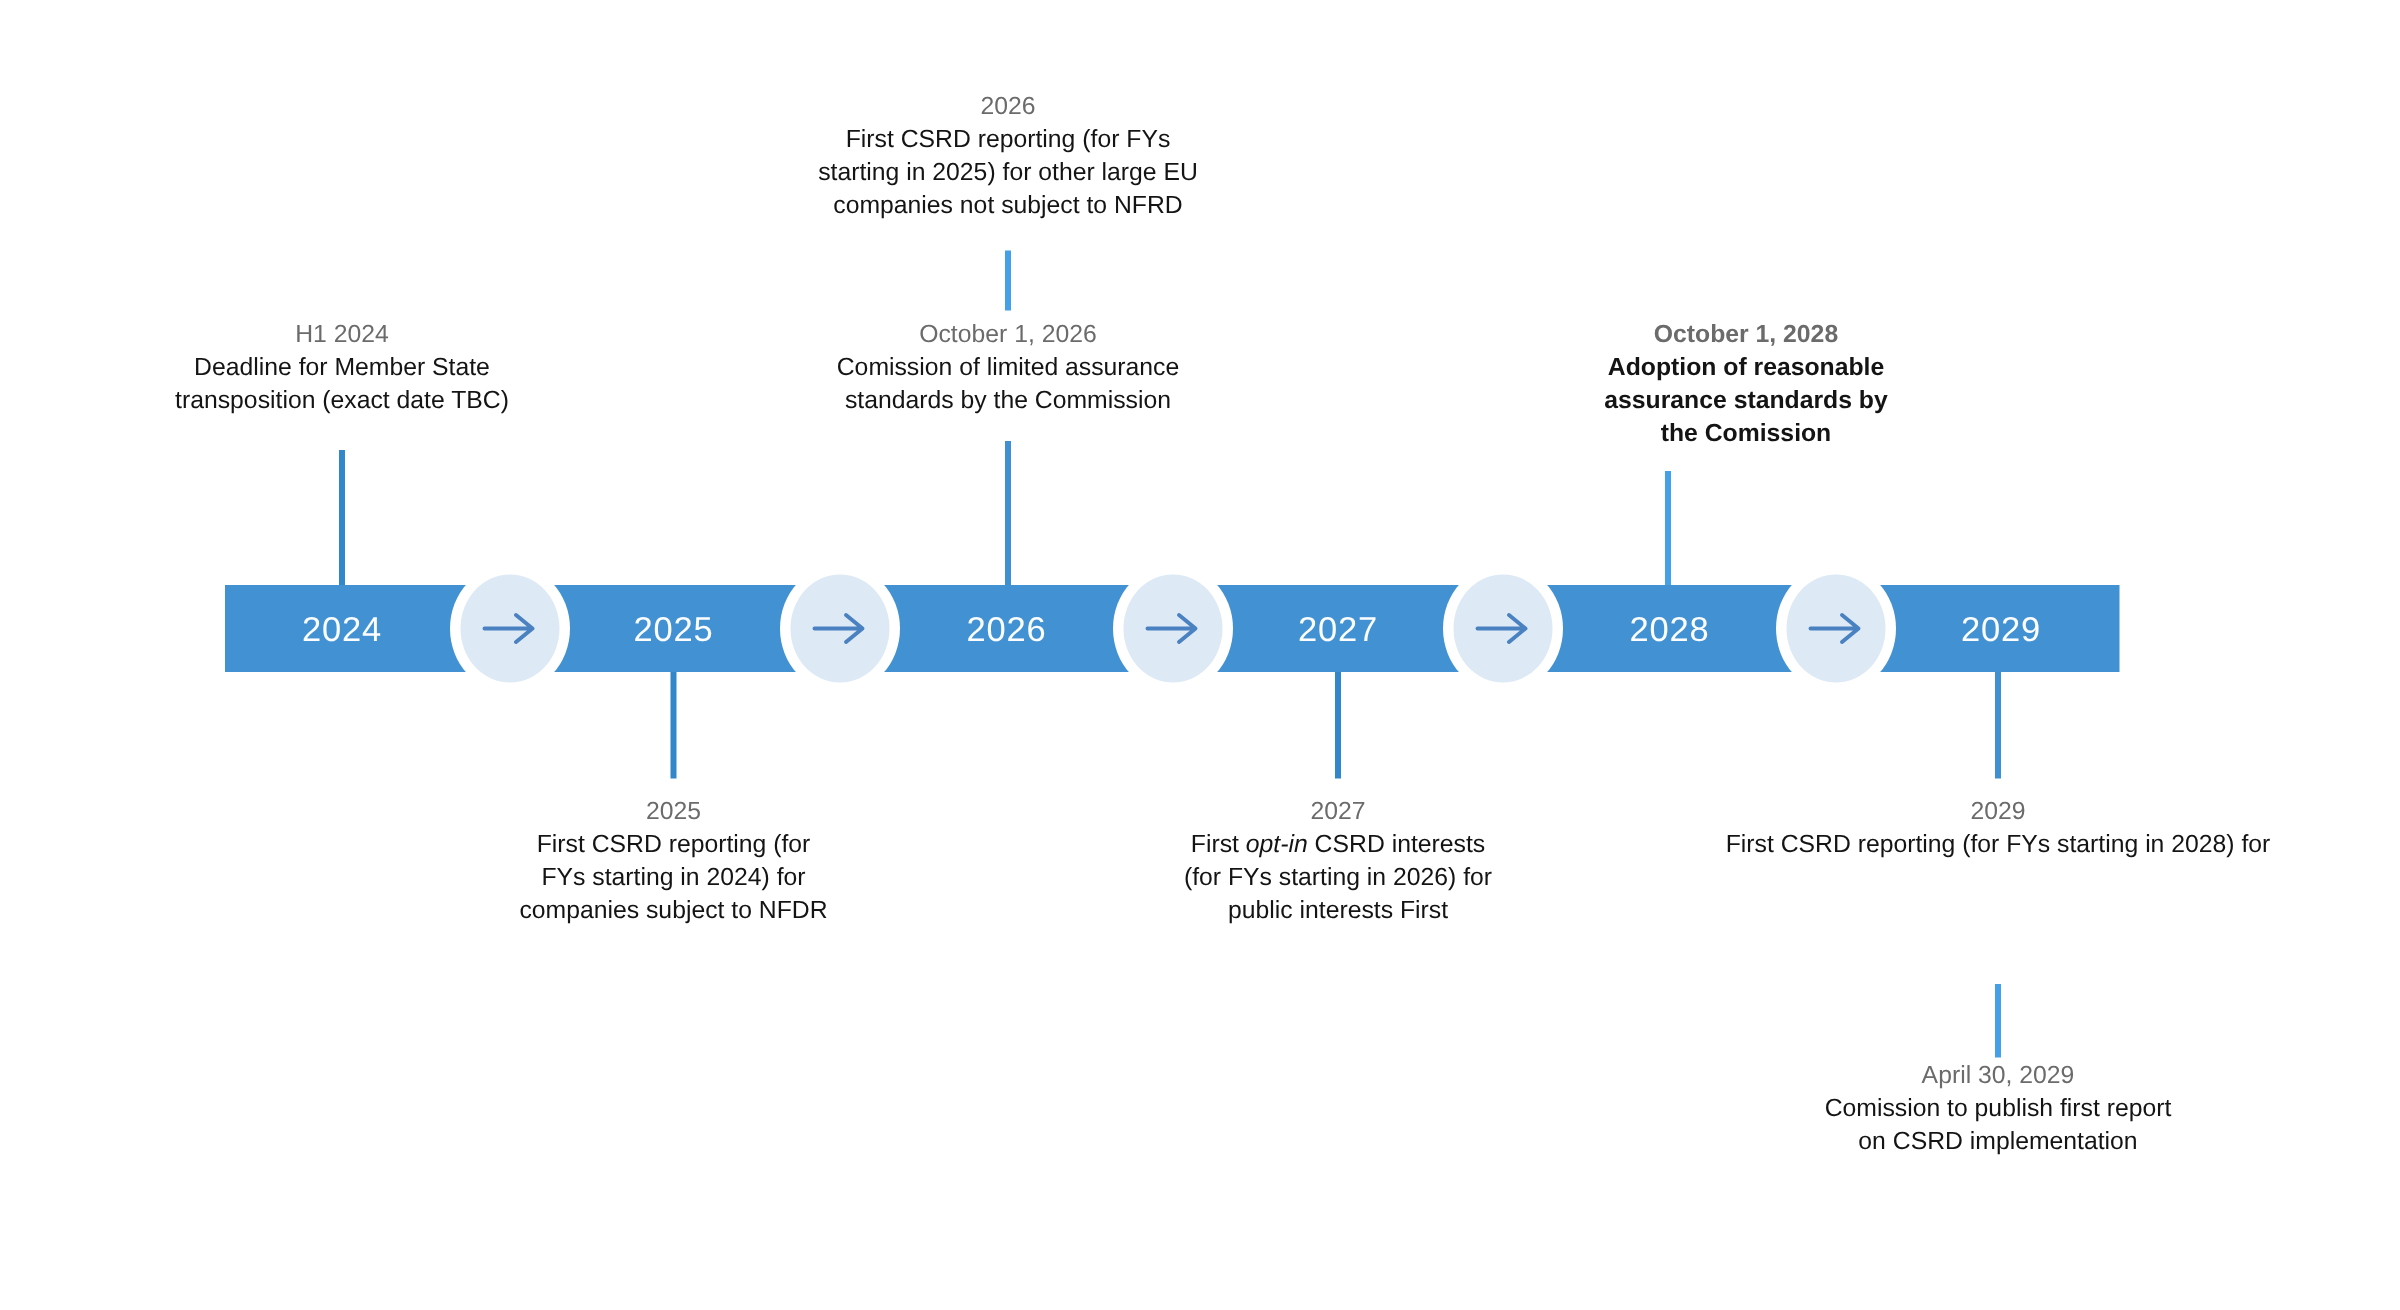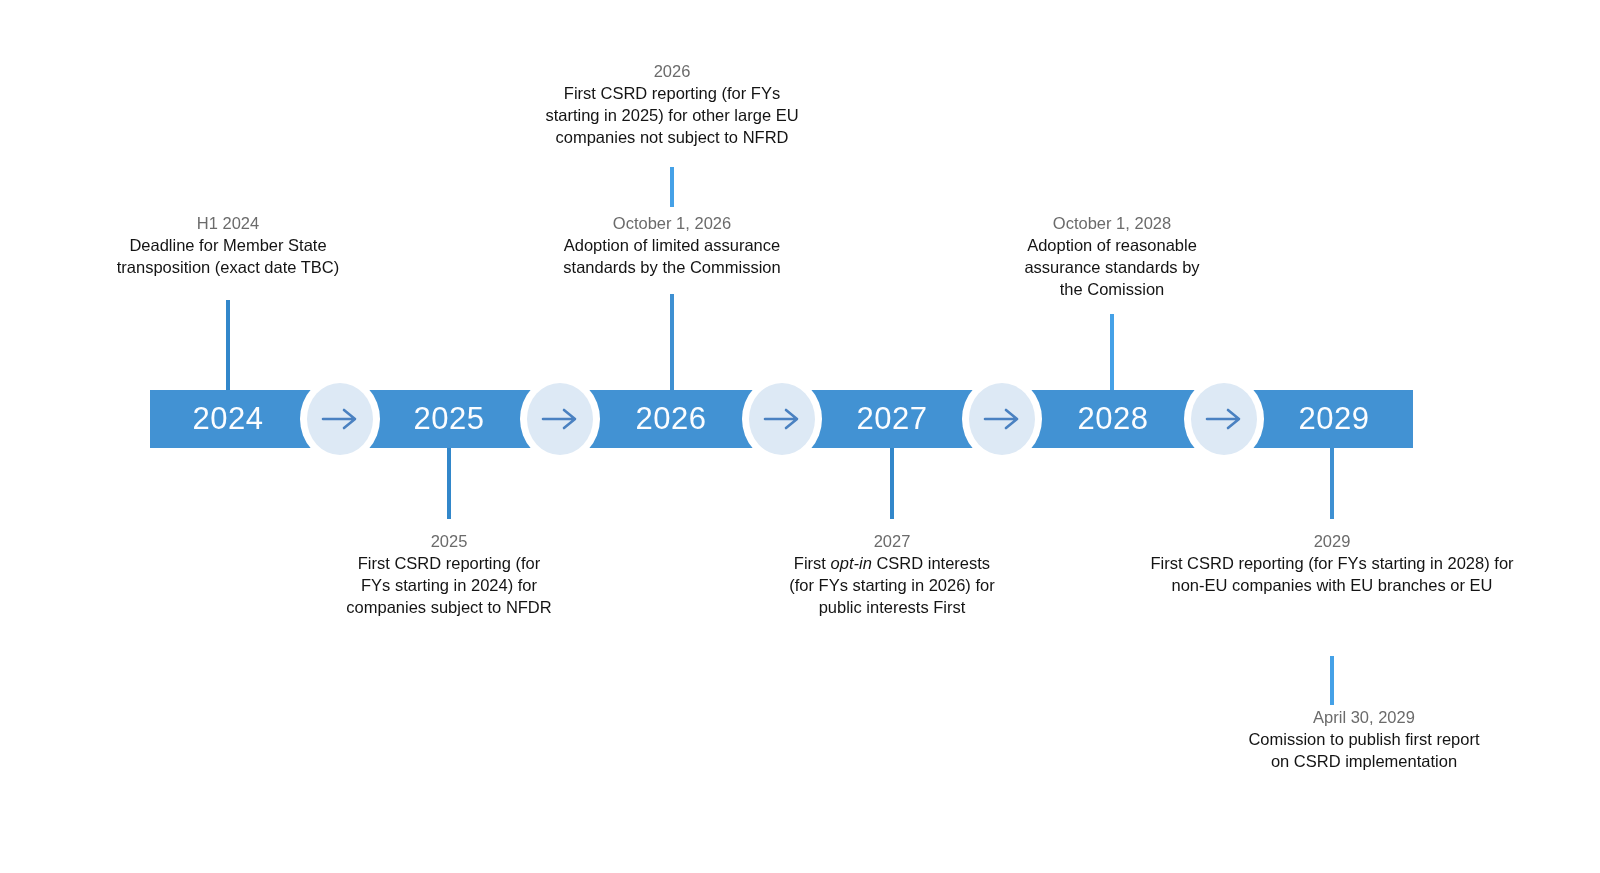--- a/index.html
+++ b/index.html
@@ -4,21 +4,21 @@
 <style>
   html,body { margin:0; padding:0; background:#ffffff; }
   .canvas {
     position:relative; width:1600px; height:873px; background:#ffffff;
     font-family:"Liberation Sans", sans-serif; overflow:hidden;
   }
   
   .bar { position:absolute; left:150px; top:390px; width:1263px; height:58px; background:#4292D3; }
   .year {
     position:absolute; top:390px; height:58px; line-height:58px; width:140px;
-    text-align:center; color:#FBFDFF; font-size:31px; letter-spacing:0.5px; font-weight:400;
+    text-align:center; color:#FBFDFF; font-size:23px; letter-spacing:0.5px; font-weight:400;
   }
   
   .junction {
     position:absolute; top:376px; width:80px; height:86px; background:#ffffff;
     border-radius:50%; display:flex; align-items:center; justify-content:center;
   }
   .junction-inner {
     width:66px; height:72px; background:#DDE9F5; border-radius:50%;
     display:flex; align-items:center; justify-content:center;
   }
@@ -103,25 +103,25 @@
 
   <div class="note" style="left:672px; top:60px;">
     <div class="date line">2026</div>
     <div class="line">First CSRD reporting (for FYs</div>
     <div class="line">starting in 2025) for other large EU</div>
     <div class="line">companies not subject to NFRD</div>
   </div>
 
   <div class="note" style="left:672px; top:212px;">
     <div class="date line">October 1, 2026</div>
-    <div class="line">Adoption of limited assurance</div>
+    <div class="line">Comission of limited assurance</div>
     <div class="line">standards by the Commission</div>
   </div>
 
-  <div class="note" style="left:1112px; top:212px;">
+  <div class="note" style="left:1164px; top:212px;font-weight:bold;">
     <div class="date line">October 1, 2028</div>
     <div class="line">Adoption of reasonable</div>
     <div class="line">assurance standards by</div>
     <div class="line">the Comission</div>
   </div>
 
   <div class="note" style="left:449px; top:530px;">
     <div class="date line">2025</div>
     <div class="line">First CSRD reporting (for</div>
     <div class="line">FYs starting in 2024) for</div>
@@ -135,22 +135,21 @@
       <span class="italic">opt-in</span>
       <span>CSRD interests</span>
     </div>
     <div class="line">(for FYs starting in 2026) for</div>
     <div class="line">public interests First</div>
   </div>
 
   <div class="note" style="left:1332px; top:530px;">
     <div class="date line">2029</div>
     <div class="line">First CSRD reporting (for FYs starting in 2028) for</div>
-    <div class="line">non-EU companies with EU branches or EU</div>
   </div>
 
-  <div class="note" style="left:1364px; top:706px;">
+  <div class="note" style="left:1332px; top:706px;">
     <div class="date line">April 30, 2029</div>
     <div class="line">Comission to publish first report</div>
     <div class="line">on CSRD implementation</div>
   </div>
 
 </div>
 
 </body></html>

